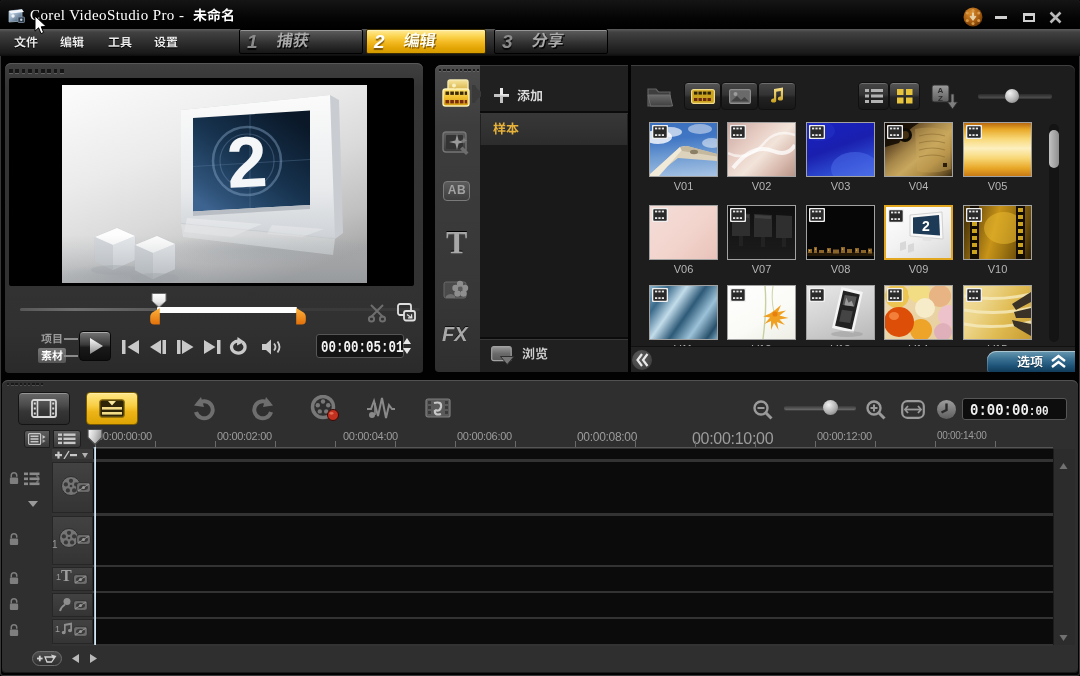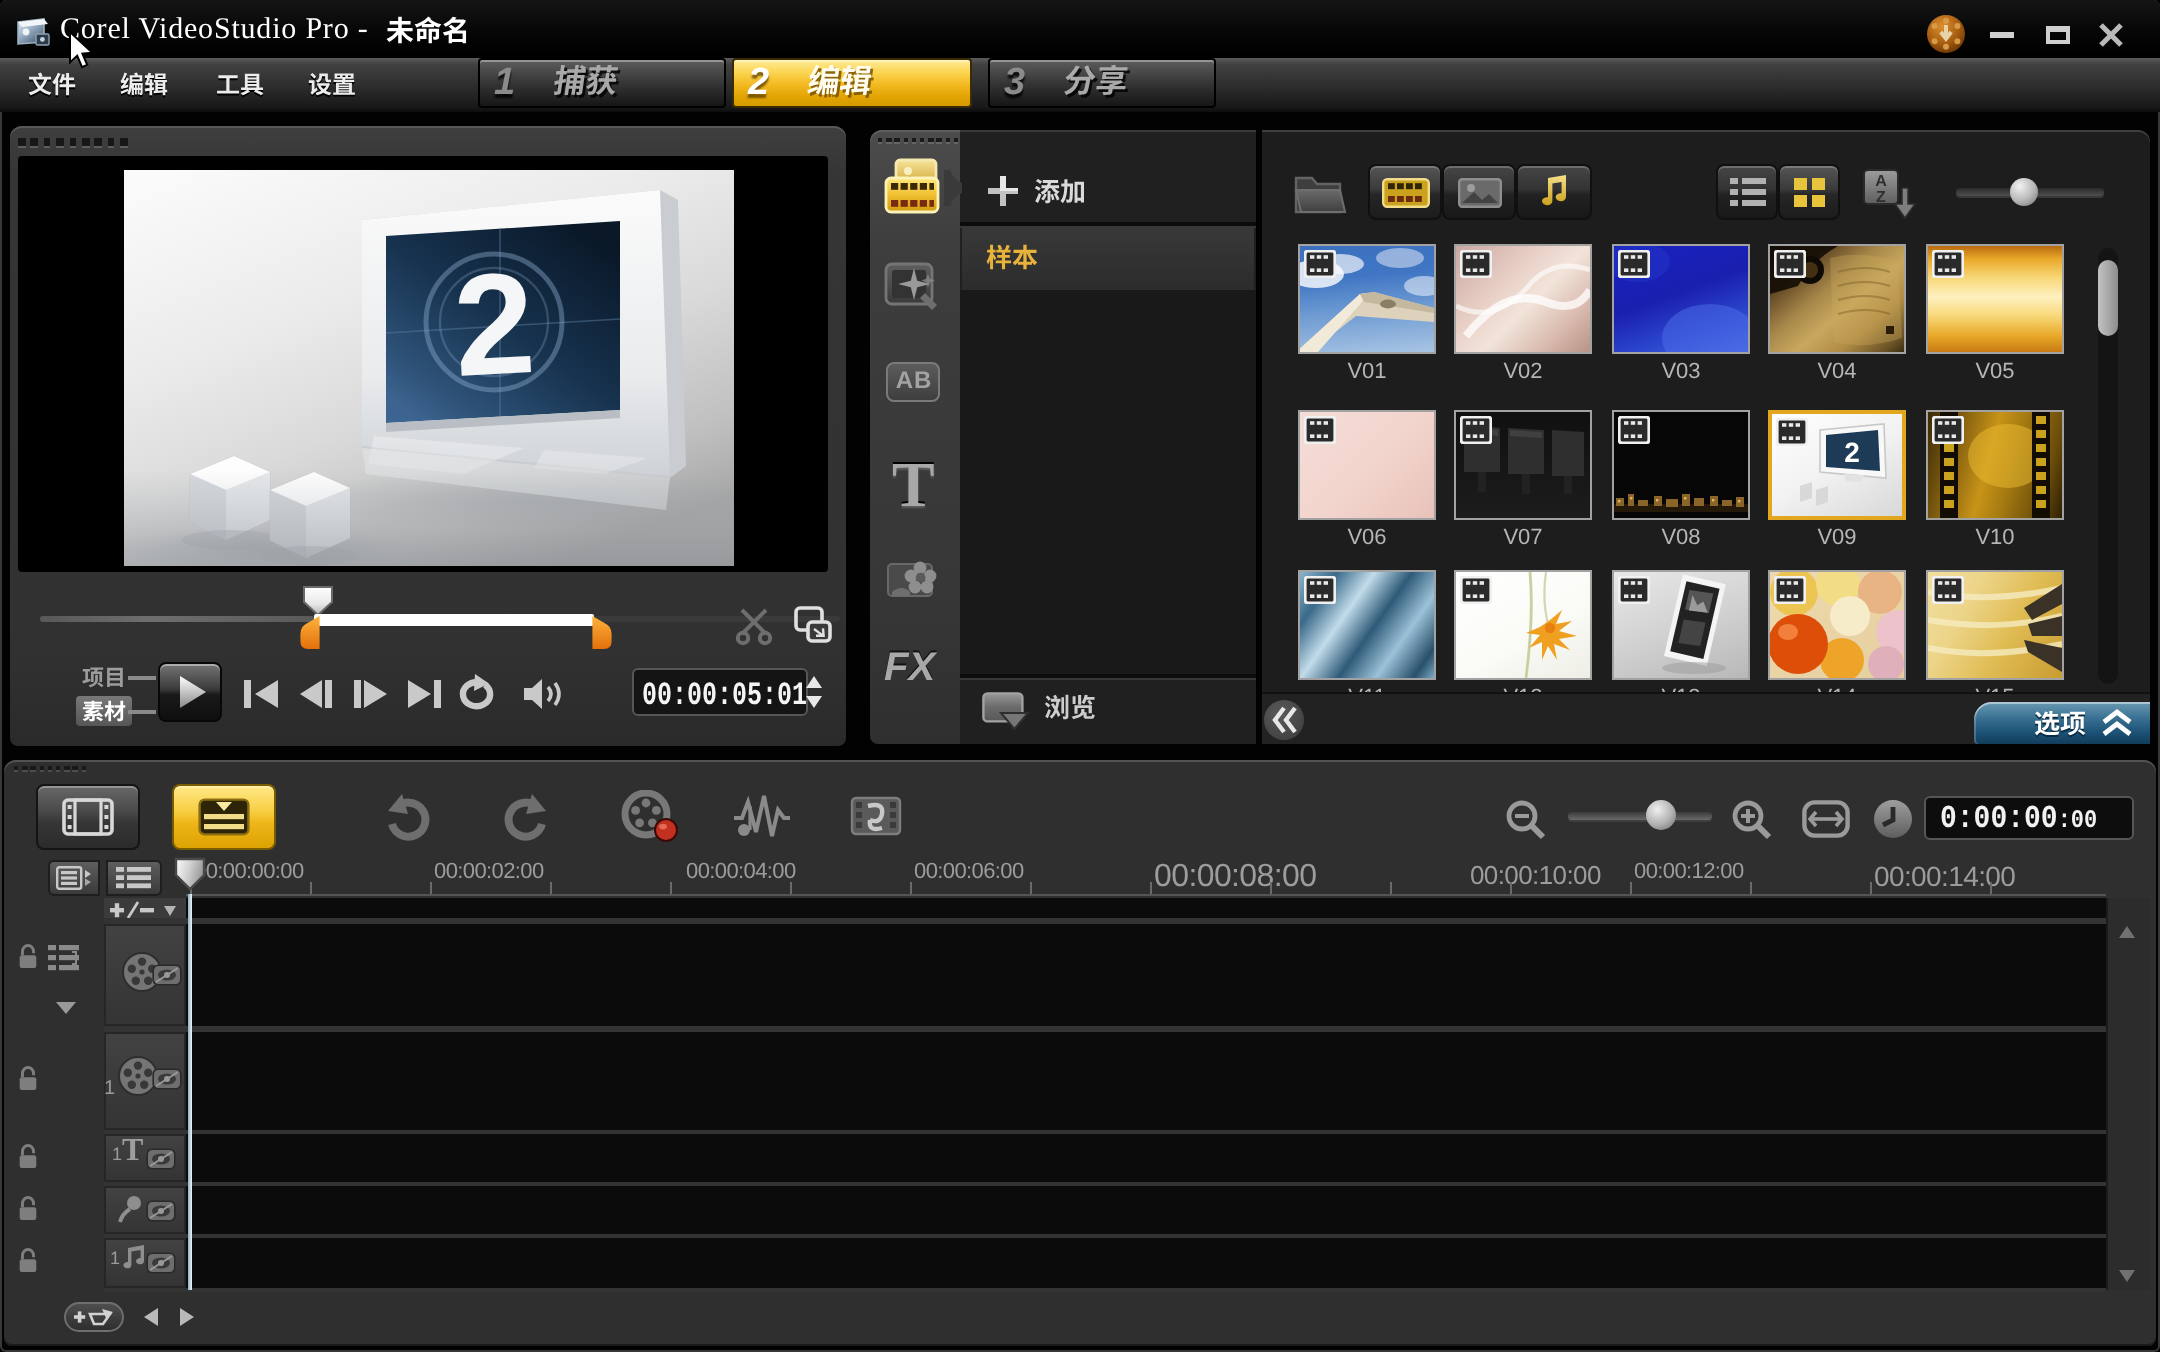--- a/index.html
+++ b/index.html
@@ -929,24 +929,24 @@
         <rect x="0" y="4.6" width="4" height="2.4"></rect>
         <rect x="5.5" y="4.6" width="12" height="2.4"></rect>
         <rect x="0" y="8.7" width="4" height="2.4"></rect>
         <rect x="5.5" y="8.7" width="12" height="2.4"></rect>
       </g>
     </svg>
 <div class="abs" style="left:97px;top:430px;font-size:11px;color:#9c9c9c;letter-spacing:-0.3px">00:00:00:00</div>
 <div class="abs" style="left:217px;top:430px;font-size:11px;color:#9c9c9c;letter-spacing:-0.3px">00:00:02:00</div>
 <div class="abs" style="left:343px;top:430px;font-size:11px;color:#9c9c9c;letter-spacing:-0.3px">00:00:04:00</div>
 <div class="abs" style="left:457px;top:430px;font-size:11px;color:#9c9c9c;letter-spacing:-0.3px">00:00:06:00</div>
-<div class="abs" style="left:577px;top:430px;font-size:16px;color:#9c9c9c;letter-spacing:-0.3px">00:00:08:00</div>
-<div class="abs" style="left:735px;top:430px;font-size:13px;color:#9c9c9c;letter-spacing:-0.3px">00:00:10:00</div>
+<div class="abs" style="left:577px;top:430px;font-size:12px;color:#9c9c9c;letter-spacing:-0.3px">00:00:08:00</div>
+<div class="abs" style="left:692px;top:430px;font-size:16px;color:#9c9c9c;letter-spacing:-0.3px">00:00:10:00</div>
 <div class="abs" style="left:817px;top:430px;font-size:11px;color:#9c9c9c;letter-spacing:-0.3px">00:00:12:00</div>
-<div class="abs" style="left:937px;top:430px;font-size:14px;color:#9c9c9c;letter-spacing:-0.3px">00:00:14:00</div>
+<div class="abs" style="left:937px;top:430px;font-size:10px;color:#9c9c9c;letter-spacing:-0.3px">00:00:14:00</div>
 <div class="abs" style="left:95px;top:441px;width:1px;height:6px;background:#6a6a6a"></div>
     <div class="abs" style="left:155px;top:441px;width:1px;height:6px;background:#6a6a6a"></div>
     <div class="abs" style="left:215px;top:441px;width:1px;height:6px;background:#6a6a6a"></div>
     <div class="abs" style="left:275px;top:441px;width:1px;height:6px;background:#6a6a6a"></div>
     <div class="abs" style="left:335px;top:441px;width:1px;height:6px;background:#6a6a6a"></div>
     <div class="abs" style="left:395px;top:441px;width:1px;height:6px;background:#6a6a6a"></div>
     <div class="abs" style="left:455px;top:441px;width:1px;height:6px;background:#6a6a6a"></div>
     <div class="abs" style="left:515px;top:441px;width:1px;height:6px;background:#6a6a6a"></div>
     <div class="abs" style="left:575px;top:441px;width:1px;height:6px;background:#6a6a6a"></div>
     <div class="abs" style="left:635px;top:441px;width:1px;height:6px;background:#6a6a6a"></div>

